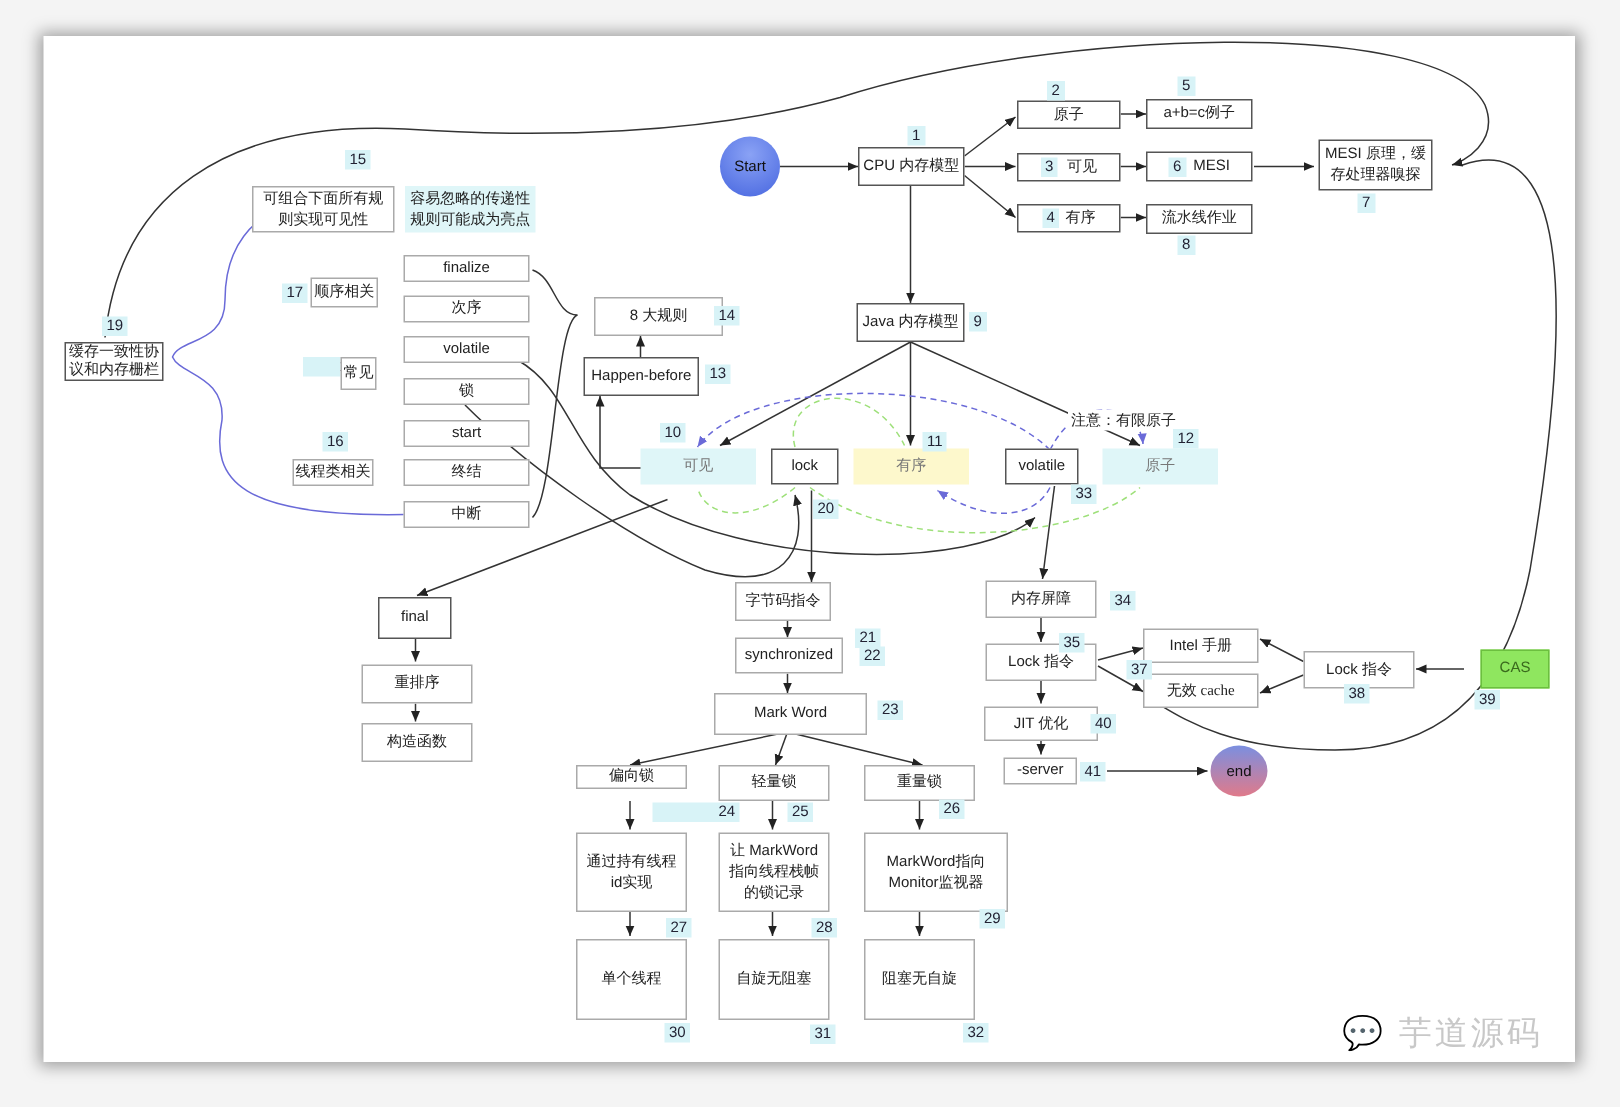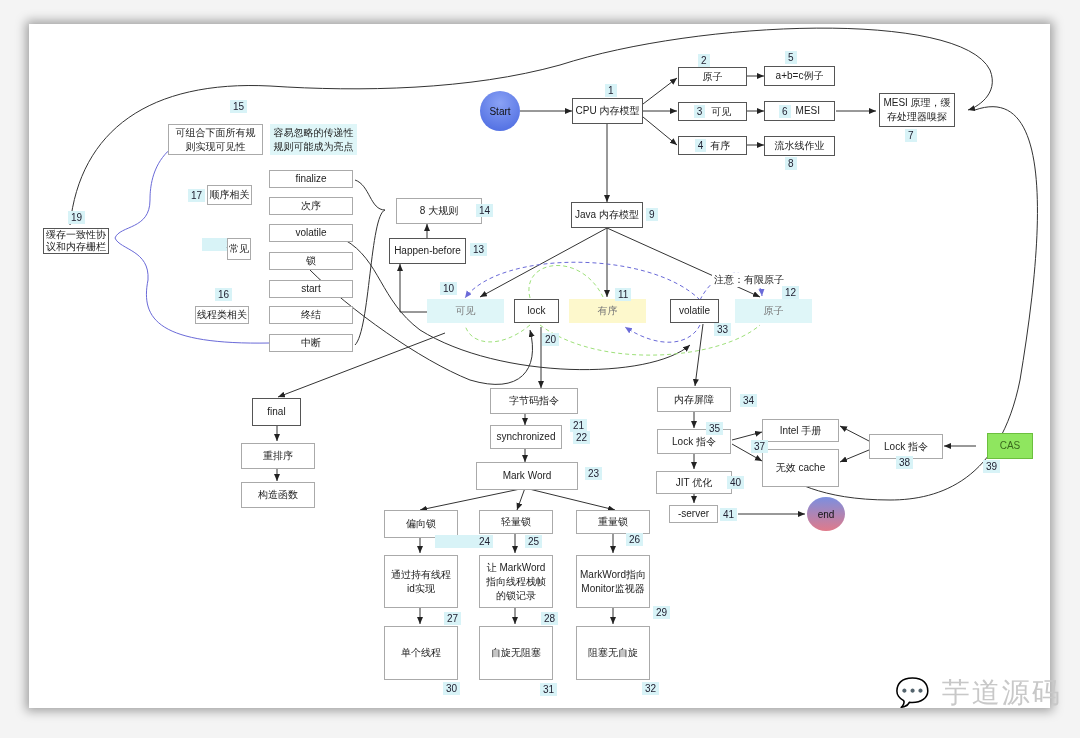--- a/index.html
+++ b/index.html
@@ -9,21 +9,21 @@
   .node{position:absolute;box-sizing:border-box;border:1px solid #555;background:#fff;color:#222;font-size:10px;display:flex;align-items:center;justify-content:center;text-align:center;line-height:14px;}
   .node.light{border-color:#aaa;}
   .node.cyan{background:#dff6f8;border:none;color:#777;}
   .node.yellow{background:#fdf8cc;border:none;color:#777;}
   .node.green{background:#8fe65f;border:1px solid #6cbf3f;color:#3a6a1d;margin-left:11px;}
   .tag{position:absolute;background:#d8f3f7;color:#223;font-size:10px;padding:0 3px;line-height:13px;}
   .circle{position:absolute;border-radius:50%;display:flex;align-items:center;justify-content:center;font-size:10px;color:#111;}
   #start{left:480px;top:91px;width:40px;height:40px;background:radial-gradient(circle at 50% 30%,#8aa2f5,#4766df);}
   #end{left:807px;top:497px;width:38px;height:34px;background:linear-gradient(#7b8fe0,#e07a8a);}
   .plain{position:absolute;font-size:10px;color:#222;}
-  .wm{position:absolute;left:895px;top:674px;font-size:28px;color:#c8c8c8;letter-spacing:2px;}
+  .wm{position:absolute;left:895px;top:674px;font-size:22px;color:#c8c8c8;letter-spacing:2px;}
 </style>
 </head>
 <body>
 
 <div id="card"></div>
 
 <svg id="wires" viewBox="0 0 1080 738">
   <defs>
     <marker id="ah" markerWidth="8" markerHeight="8" refX="7" refY="3" orient="auto">
         <path d="M0,0 L7,3 L0,6 z" fill="#222"></path>
@@ -168,54 +168,54 @@
 <div class="node light" style="left:269px;top:306px;width:84px;height:18px;">终结</div>
 <div class="node light" style="left:269px;top:334px;width:84px;height:18px;">中断</div>
 
 <div class="tag" style="left:68px;top:211px;">19</div>
 <div class="node" style="left:43px;top:228px;width:66px;height:26px;padding:0 2px;line-height:12px;">缓存一致性协议和内存栅栏</div>
 
 <div class="node" style="left:252px;top:398px;width:49px;height:28px;">final</div>
 <div class="node light" style="left:241px;top:443px;width:74px;height:26px;">重排序</div>
 <div class="node light" style="left:241px;top:482px;width:74px;height:26px;">构造函数</div>
 
-<div class="node light" style="left:490px;top:388px;width:88px;height:26px;">字节码指令</div>
+<div class="node light" style="left:490px;top:388px;width:64px;height:26px;">字节码指令</div>
 <div class="tag" style="left:570px;top:396px;margin-top:23px;">21</div>
 <div class="node light" style="left:490px;top:425px;width:72px;height:24px;">synchronized</div>
 <div class="tag" style="left:573px;top:431px;">22</div>
 <div class="node light" style="left:476px;top:462px;width:102px;height:28px;">Mark Word</div>
 <div class="tag" style="left:585px;top:467px;">23</div>
 
-<div class="node light" style="left:384px;top:510px;width:74px;height:28px;">偏向锁</div>
+<div class="node light" style="left:384px;top:510px;width:74px;height:16px;">偏向锁</div>
 <div class="node light" style="left:479px;top:510px;width:74px;height:24px;">轻量锁</div>
 <div class="node light" style="left:576px;top:510px;width:74px;height:24px;">重量锁</div>
 <div class="tag" style="left:435px;top:535px;padding-left:44px;">24</div>
 <div class="tag" style="left:525px;top:535px;">25</div>
 <div class="tag" style="left:626px;top:533px;">26</div>
 
 <div class="node light" style="left:384px;top:555px;width:74px;height:53px;padding:12px 3px;">通过持有线程id实现</div>
 <div class="node light" style="left:479px;top:555px;width:74px;height:53px;padding:0 3px;">让 MarkWord 指向线程栈帧的锁记录</div>
-<div class="node light" style="left:576px;top:555px;width:74px;height:53px;padding:0 3px;">MarkWord指向Monitor监视器</div>
+<div class="node light" style="left:576px;top:555px;width:96px;height:53px;padding:0 3px;">MarkWord指向Monitor监视器</div>
 <div class="tag" style="left:444px;top:612px;">27</div>
 <div class="tag" style="left:541px;top:612px;">28</div>
 <div class="tag" style="left:653px;top:606px;">29</div>
 
 <div class="node light" style="left:384px;top:626px;width:74px;height:54px;">单个线程</div>
 <div class="node light" style="left:479px;top:626px;width:74px;height:54px;">自旋无阻塞</div>
 <div class="node light" style="left:576px;top:626px;width:74px;height:54px;">阻塞无自旋</div>
 <div class="tag" style="left:443px;top:682px;">30</div>
 <div class="tag" style="left:540px;top:683px;">31</div>
 <div class="tag" style="left:642px;top:682px;">32</div>
 
 <div class="node light" style="left:657px;top:387px;width:74px;height:25px;">内存屏障</div>
 <div class="tag" style="left:740px;top:394px;">34</div>
 <div class="node light" style="left:657px;top:429px;width:74px;height:25px;">Lock 指令</div>
 <div class="tag" style="left:706px;top:422px;">35</div>
 <div class="node light" style="left:762px;top:419px;width:77px;height:23px;">Intel 手册</div>
-<div class="node light" style="left:762px;top:449px;width:77px;height:38px;">无效 cache</div>
+<div class="node light" style="left:762px;top:449px;width:77px;height:23px;font-family:Liberation Serif, serif;">无效 cache</div>
 <div class="tag" style="left:751px;top:440px;">37</div>
 <div class="node light" style="left:869px;top:434px;width:74px;height:25px;">Lock 指令</div>
 <div class="tag" style="left:896px;top:456px;">38</div>
 <div class="node green" style="left:976px;top:433px;width:46px;height:26px;">CAS</div>
 <div class="tag" style="left:983px;top:460px;">39</div>
 <div class="node light" style="left:656px;top:471px;width:76px;height:23px;">JIT 优化</div>
 <div class="tag" style="left:727px;top:476px;">40</div>
 <div class="node light" style="left:669px;top:505px;width:49px;height:18px;">-server</div>
 <div class="tag" style="left:720px;top:508px;">41</div>
 

